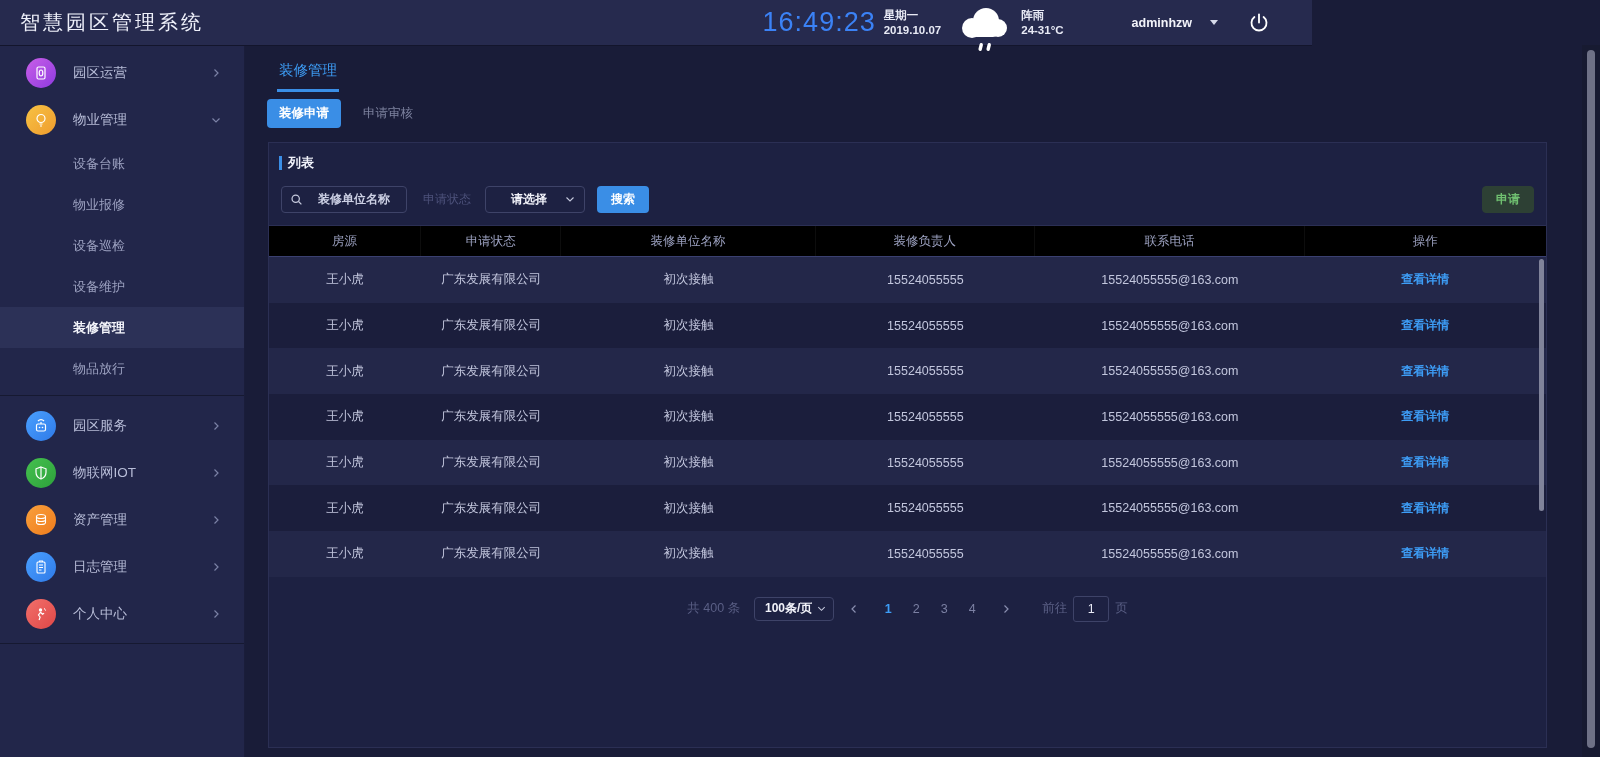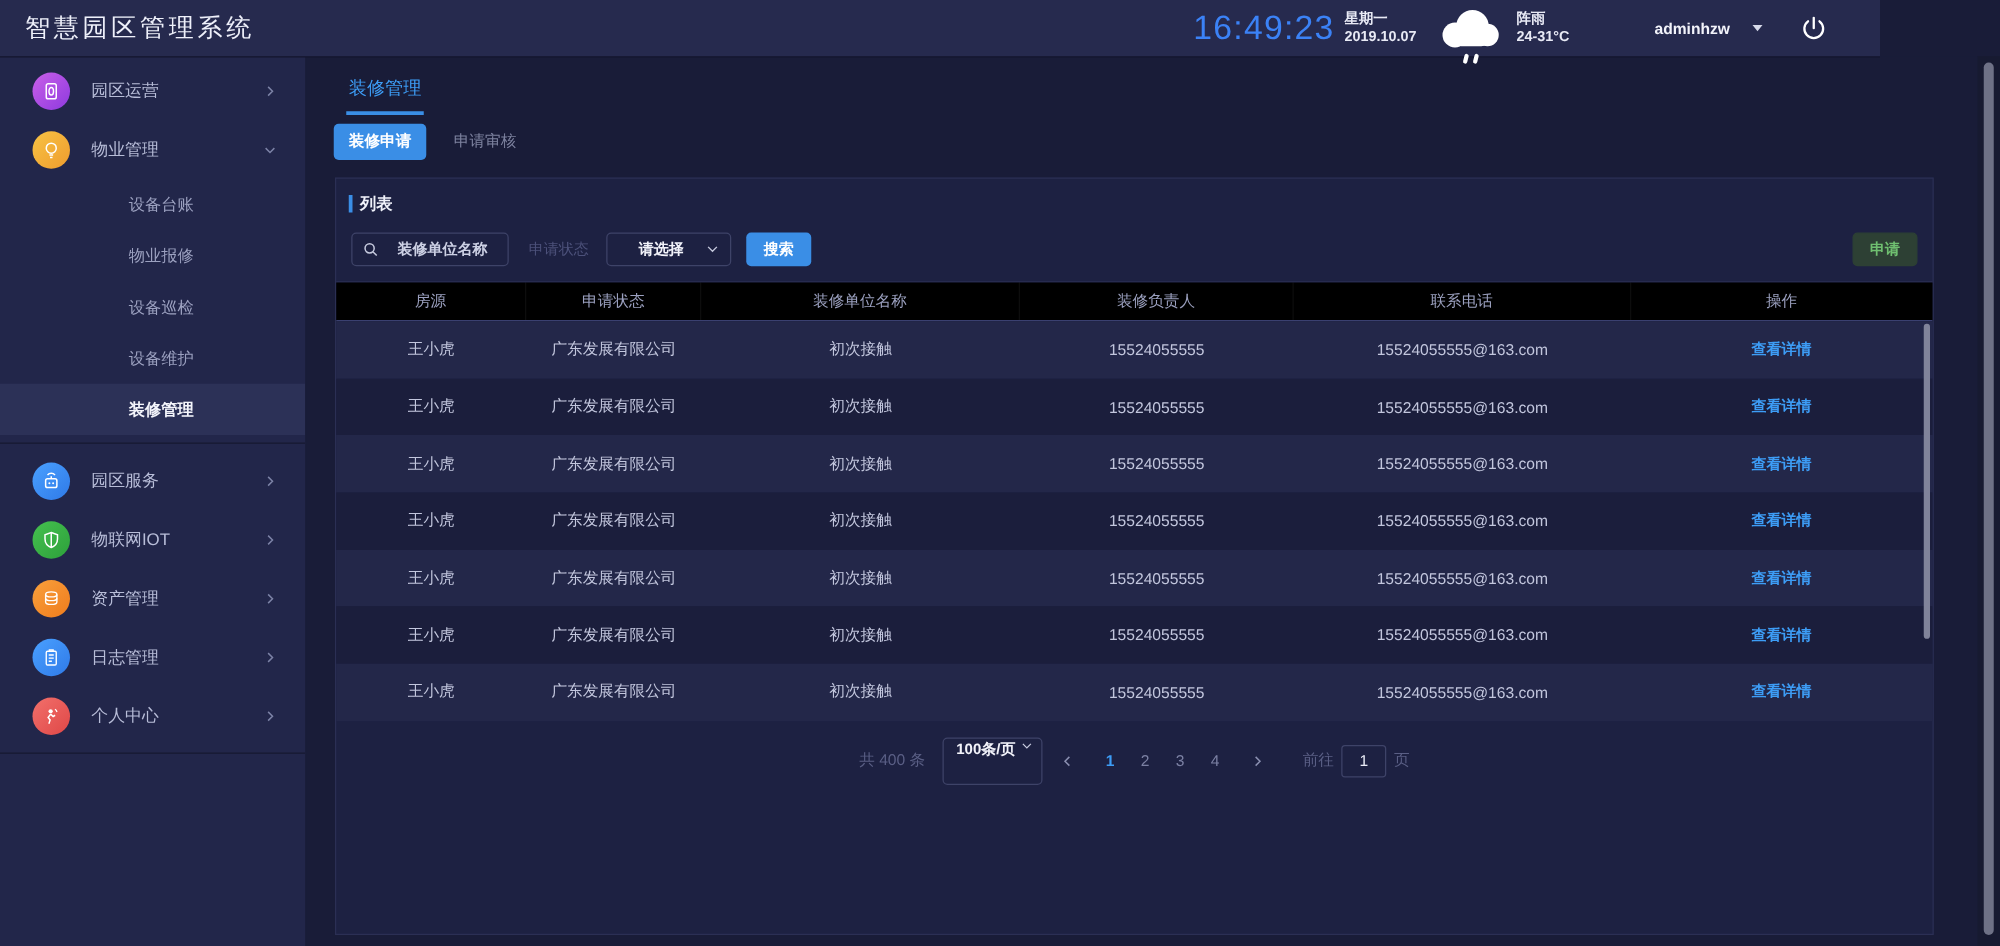--- a/index.html
+++ b/index.html
@@ -3,21 +3,21 @@
 <meta charset="utf-8">
 <style>
   * { box-sizing: border-box; margin: 0; padding: 0; }
   html,body { width:1600px; height:757px; overflow:hidden; }
   body {
     font-family: "Liberation Sans", "DejaVu Sans", sans-serif;
     background:#191c38; color:#c2c6dd; position:relative;
   }
   
   .topbar{
-    position:absolute; top:0; left:0; width:1504px; height:45px;
+    position:absolute; top:0; left:0; width:1312px; height:45px;
     background:#262a4e; display:flex; align-items:center; z-index:20;
     box-shadow:0 1px 0 #13152c;
   }
   .app-title{ margin-left:20px; font-size:20px; letter-spacing:3px; color:#eef0fa; font-weight:500; }
   .topbar-right{ margin-left:auto; margin-right:42px; display:flex; align-items:center; }
   .clock{ font-size:27px; color:#3b82f6; font-weight:500; letter-spacing:1px; }
   .mini-stack{ margin-left:8px; display:flex; flex-direction:column; justify-content:center; line-height:1.25; }
   .mini-stack span{ font-size:11.5px; color:#e8eaf5; font-weight:600; }
   .weather-icon-wrap{ margin-left:14px; position:relative; width:58px; height:44px; margin-top:10px; }
   .user-chip{ margin-left:68px; display:flex; align-items:center; font-size:12.5px; font-weight:700; color:#f2f3fa;gap:12px; }
@@ -32,21 +32,21 @@
   .side-item{ height:47px; display:flex; align-items:center; padding:0 22px 0 26px; cursor:pointer; }
   .icon-circle{ width:30px; height:30px; border-radius:50%; display:flex; align-items:center; justify-content:center; flex:none; }
   .ic-purple{ background:linear-gradient(135deg,#c95fe8,#8e3adf); }
   .ic-amber { background:linear-gradient(135deg,#f7c244,#ef9c2e); }
   .ic-blue  { background:linear-gradient(135deg,#4aa0ff,#2f7ae8); }
   .ic-green { background:linear-gradient(135deg,#45c04f,#2da13b); }
   .ic-orange{ background:linear-gradient(135deg,#f9a03c,#ef7c1d); }
   .ic-red   { background:linear-gradient(135deg,#f2706b,#df4747); }
   .side-label{ margin-left:17px; font-size:13.5px; color:#b8bdd8; }
   .side-chevron{ margin-left:auto; display:flex; }
-  .submenu .sub-item{ height:41px; display:flex; align-items:center; padding-left:103px; font-size:13px; color:#9ca1c0; cursor:pointer; }
+  .submenu .sub-item{ height:41px; display:flex; align-items:center; padding-left:73px; font-size:13px; color:#9ca1c0; cursor:pointer; }
   .sub-item.active{ background:#2c3157; color:#f4f5fb; font-weight:700; }
   .side-divider{ height:1px; background:#161931; margin:6px 0; }
   
   .main{ position:absolute; left:245px; top:45px; right:18px; bottom:0; background:#191c38; }
   .page-tabs{ height:47px; display:flex; align-items:flex-end; padding-left:32px; }
   .page-tab{ font-size:14.5px; color:#3d9df6; padding:0 2px 9px 2px; border-bottom:3px solid #3a8ee6; cursor:pointer; }
   .sub-tabs{ display:flex; align-items:center; margin:7px 0 0 22px; gap:10px; }
   .sub-tab{ font-size:12.5px; padding:6px 12px; border-radius:4px; color:#7e83a0; cursor:pointer; }
   .sub-tab.active{ background:#3a8ee6; color:#ffffff; font-weight:700; }
   .panel{
@@ -94,21 +94,21 @@
   .trow.dark{ background:#1b1e3c; }
   .td{ display:flex; align-items:center; justify-content:center; font-size:12.5px; color:#c2c6dd; }
   .c0{ width:11.9%; } .c1{ width:11.0%; } .c2{ width:19.9%; }
   .c3{ width:17.2%; } .c4{ width:21.1%; } .c5{ width:18.9%; }
   .link{ color:#3d9df6; font-size:12px; font-weight:700; cursor:pointer; }
   .table-scrollbar{ position:absolute; right:2px; top:116px; width:5px; height:252px;
     background:#80839a; border-radius:3px; }
   
   .pagination{ display:flex; align-items:center; justify-content:center; margin-top:18px; height:28px; }
   .pg-total{ font-size:12.5px; color:#5a5f85; margin-right:14px; }
-  .pg-size{ width:80px; height:38px; border:1px solid #3e4368; border-radius:4px; display:flex; 
+  .pg-size{ width:80px; height:24px; border:1px solid #3e4368; border-radius:4px; display:flex; align-items:center;
     padding:0 6px; cursor:pointer; }
   .pg-size .sel-val{ flex:1; text-align:center; font-size:12px; font-weight:700; color:#f2f3fa; }
   .pg-arrow{ margin:0 8px; display:flex; align-items:center; cursor:pointer; padding:0 6px; }
   .pg-pages{ display:flex; align-items:center; }
   .pg-num{ min-width:26px; text-align:center; font-size:12.5px; color:#7b80a3; cursor:pointer; margin:0 1px; }
   .pg-num.active{ color:#3d9df6; font-weight:700; }
   .pg-goto{ display:flex; align-items:center; margin-left:16px; font-size:12.5px; color:#5a5f85; }
   .pg-goto input{ width:36px; height:26px; margin:0 6px; background:transparent; border:1px solid #3e4368;
     border-radius:3px; color:#e8eaf5; font-size:12.5px; text-align:center; outline:none;
     font-family:"Liberation Sans","DejaVu Sans",sans-serif; }
@@ -188,20 +188,21 @@
         </svg>
     </span>
   </div>
 
   <div class="submenu">
     <div class="sub-item">设备台账</div>
     <div class="sub-item">物业报修</div>
     <div class="sub-item">设备巡检</div>
     <div class="sub-item">设备维护</div>
     <div class="sub-item active">装修管理</div>
+    <div class="sub-item">物品放行</div>
   </div>
 
   <div class="side-divider"></div>
 
   <div class="side-item">
     <span class="icon-circle ic-blue">
       <svg width="16" height="16" viewBox="0 0 16 16" fill="none" stroke="#ffffff" stroke-width="1.2">
         <rect x="3.5" y="6" width="9" height="7" rx="1.5"></rect>
           <path d="M8 6V4M5 3a4 4 0 0 1 6 0"></path>
         <circle cx="6.5" cy="9.5" r=".8" fill="#ffffff" stroke="none"></circle>

